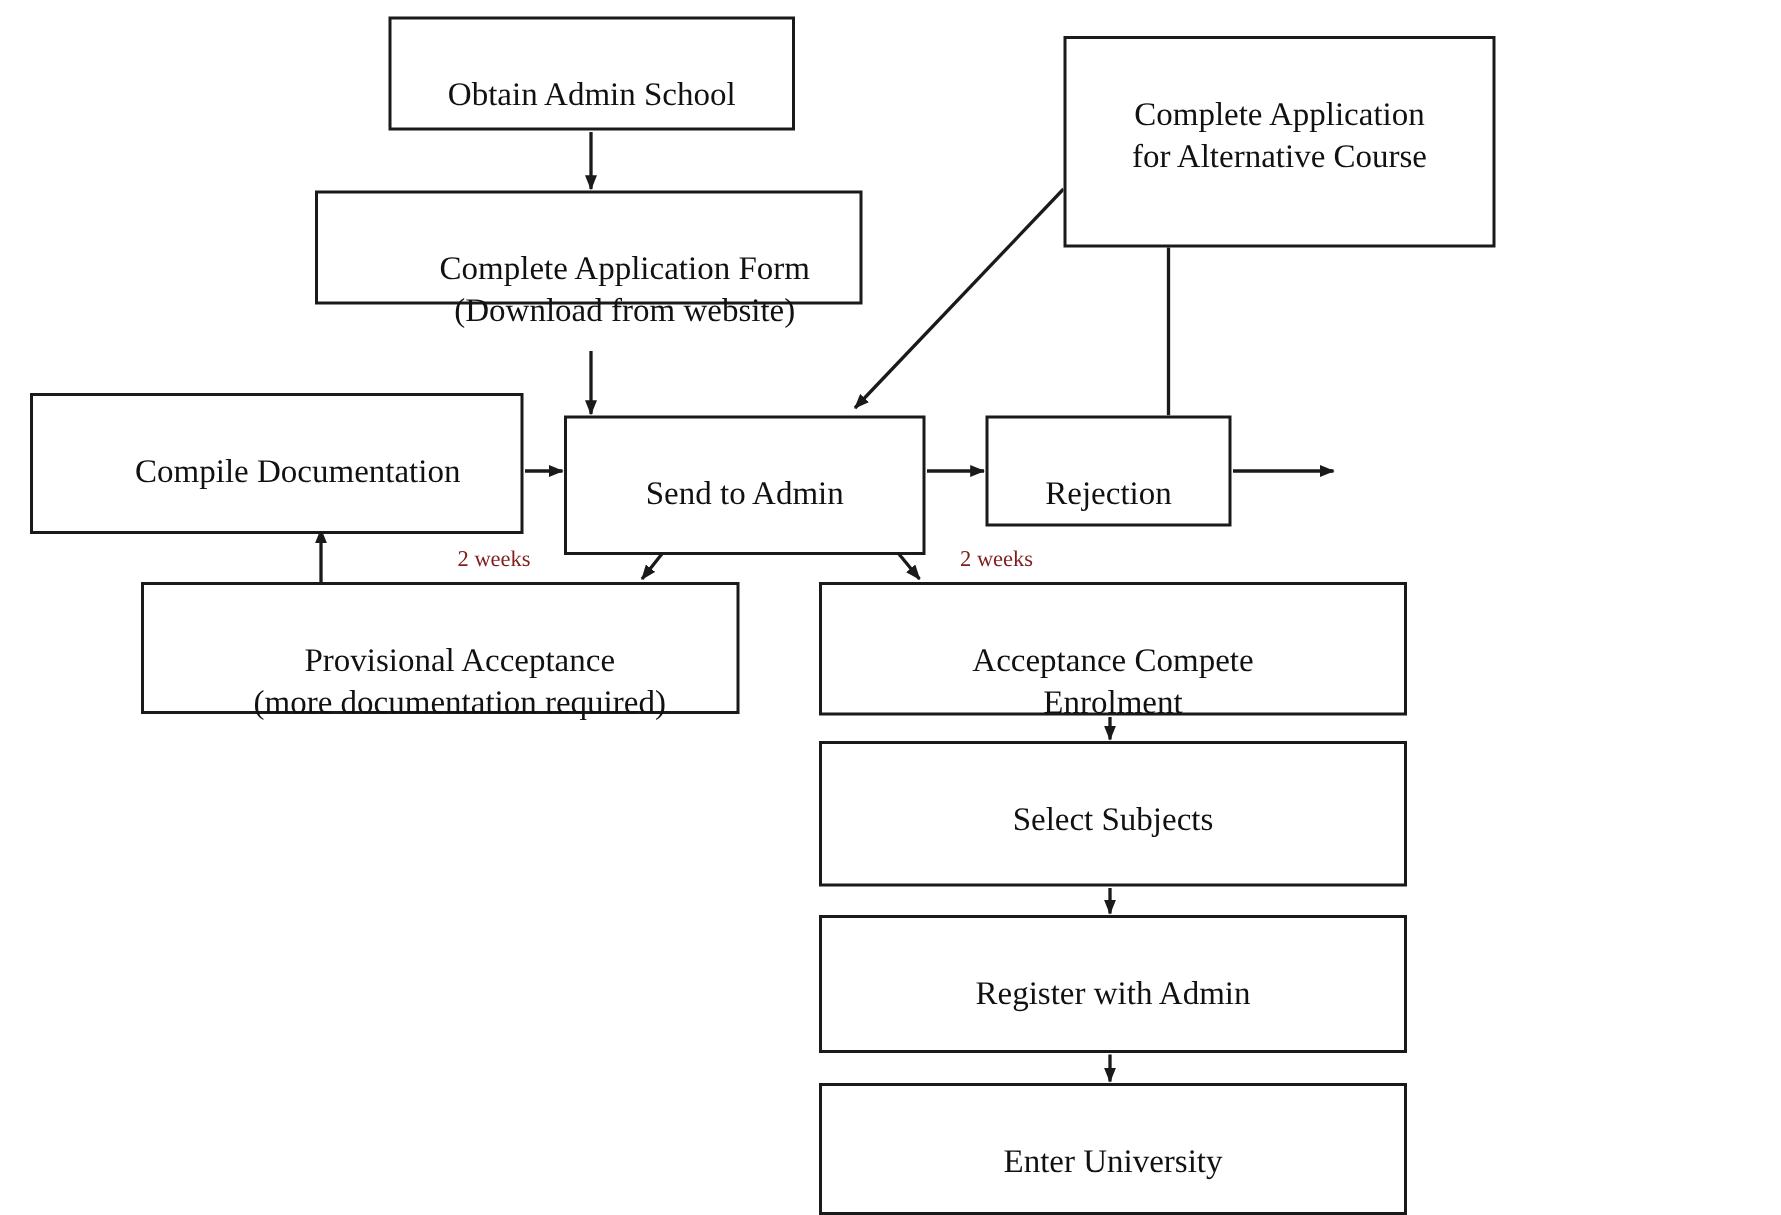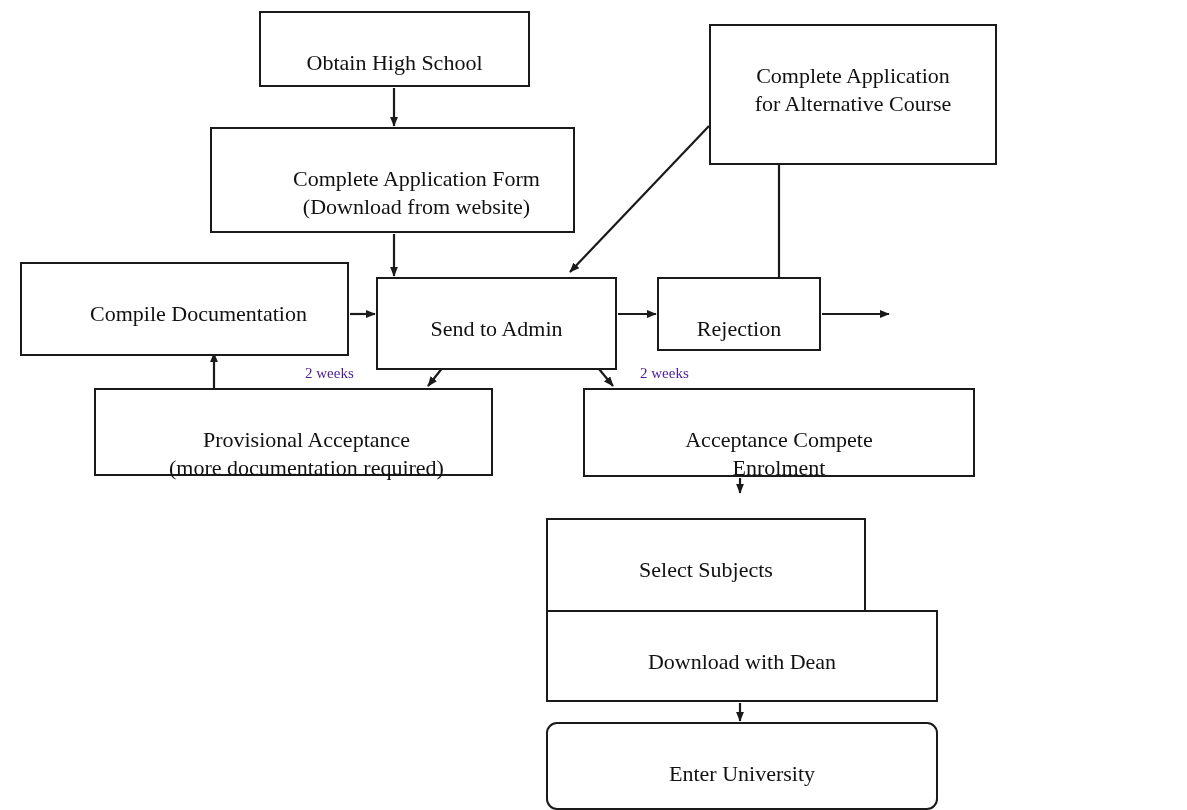--- a/index.html
+++ b/index.html
@@ -27,21 +27,21 @@
     padding-top: 8px;
     white-space: pre-line;
   }
   .node-label {
     display: block;
     white-space: pre-line;
   }
   .edge-label {
     position: absolute;
     font-size: 15px;
-    color: #4c1d95;
+    color: #7f1d1d;
     line-height: 1;
     white-space: nowrap;
     text-align: right;
   }
   svg.edges {
     position: absolute;
     left: 0;
     top: 0;
     width: 1187px;
     height: 810px;
@@ -86,24 +86,24 @@
     <line x1="214" y1="388" x2="214" y2="353" marker-end="url(#arrowhead)"></line>
 
     <line x1="740" y1="478" x2="740" y2="493" marker-end="url(#arrowhead)"></line>
 
     <line x1="740" y1="592" x2="740" y2="609" marker-end="url(#arrowhead)"></line>
 
     <line x1="740" y1="703" x2="740" y2="721" marker-end="url(#arrowhead)"></line>
   </svg>
 
   <div class="node" style="left:259px; top:11px; width:271px; height:76px;">
-    <span class="node-label">Obtain High School</span>
+    <span class="node-label">Obtain Admin School</span>
   </div>
 
-  <div class="node" style="left:210px; top:127px; width:365px; height:106px;padding-left:48px;">
+  <div class="node" style="left:210px; top:127px; width:365px; height:76px;padding-left:48px;">
     <span class="node-label">Complete Application Form
 (Download from website)</span>
   </div>
 
   <div class="node" style="left:709px; top:24px; width:288px; height:141px;">
     <span class="node-label">Complete Application
 for Alternative Course</span>
   </div>
 
   <div class="node" style="left:20px; top:262px; width:329px; height:94px;padding-left:28px;">
@@ -117,34 +117,34 @@
   <div class="node" style="left:657px; top:277px; width:164px; height:74px;">
     <span class="node-label">Rejection</span>
   </div>
 
 
   <div class="node" style="left:94px; top:388px; width:399px; height:88px;padding-left:26px;">
     <span class="node-label">Provisional Acceptance
 (more documentation required)</span>
   </div>
 
-  <div class="node" style="left:546px; top:388px; width:392px; height:89px;margin-left:37px;">
+  <div class="node" style="left:546px; top:388px; width:392px; height:89px;">
     <span class="node-label">Acceptance Compete
 Enrolment</span>
   </div>
 
-  <div class="node" style="left:546px; top:494px; width:320px; height:97px;margin-top:24px;">
+  <div class="node" style="left:546px; top:494px; width:392px; height:97px;">
     <span class="node-label">Select Subjects</span>
   </div>
 
   <div class="node" style="left:546px; top:610px; width:392px; height:92px;">
-    <span class="node-label">Download with Dean</span>
+    <span class="node-label">Register with Admin</span>
   </div>
 
-  <div class="node" style="left:546px; top:722px; width:392px; height:88px;border-radius:11px;">
+  <div class="node" style="left:546px; top:722px; width:392px; height:88px;">
     <span class="node-label">Enter University</span>
   </div>
 
   <div class="edge-label" style="left:305px; top:366px;">2 weeks</div>
 
   <div class="edge-label" style="left:640px; top:366px;">2 weeks</div>
 
 </div>
 
 </body></html>

